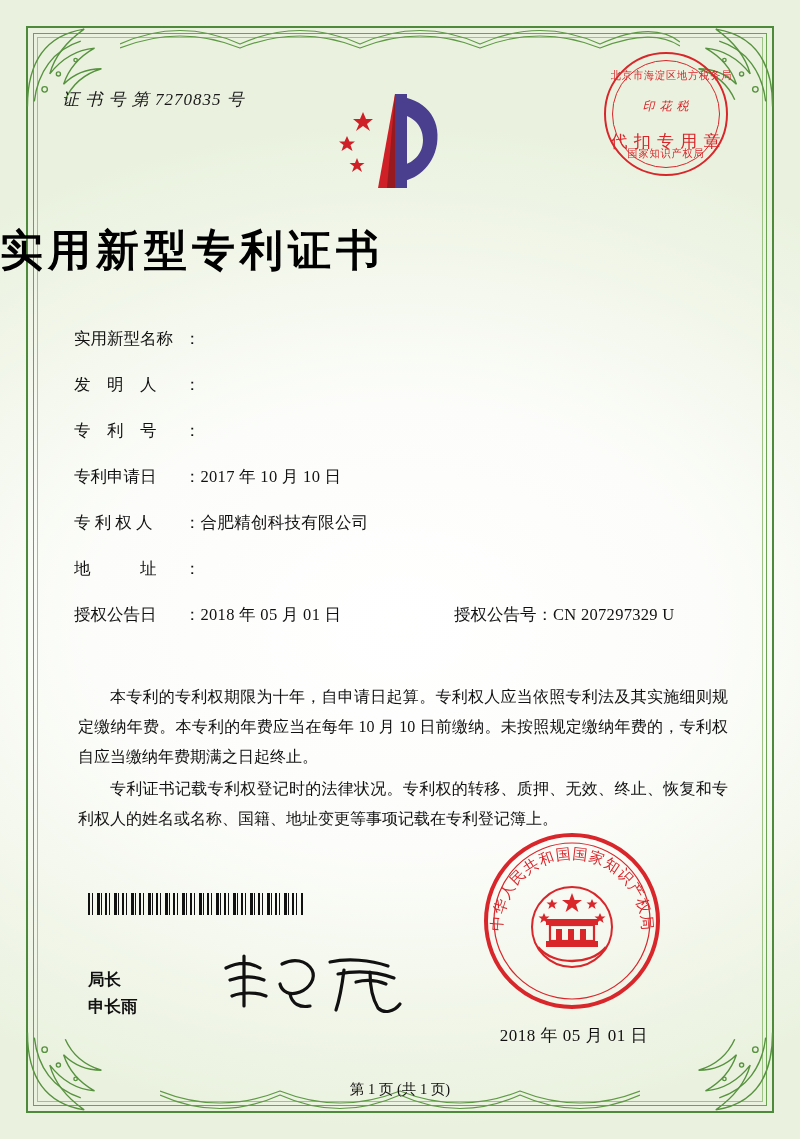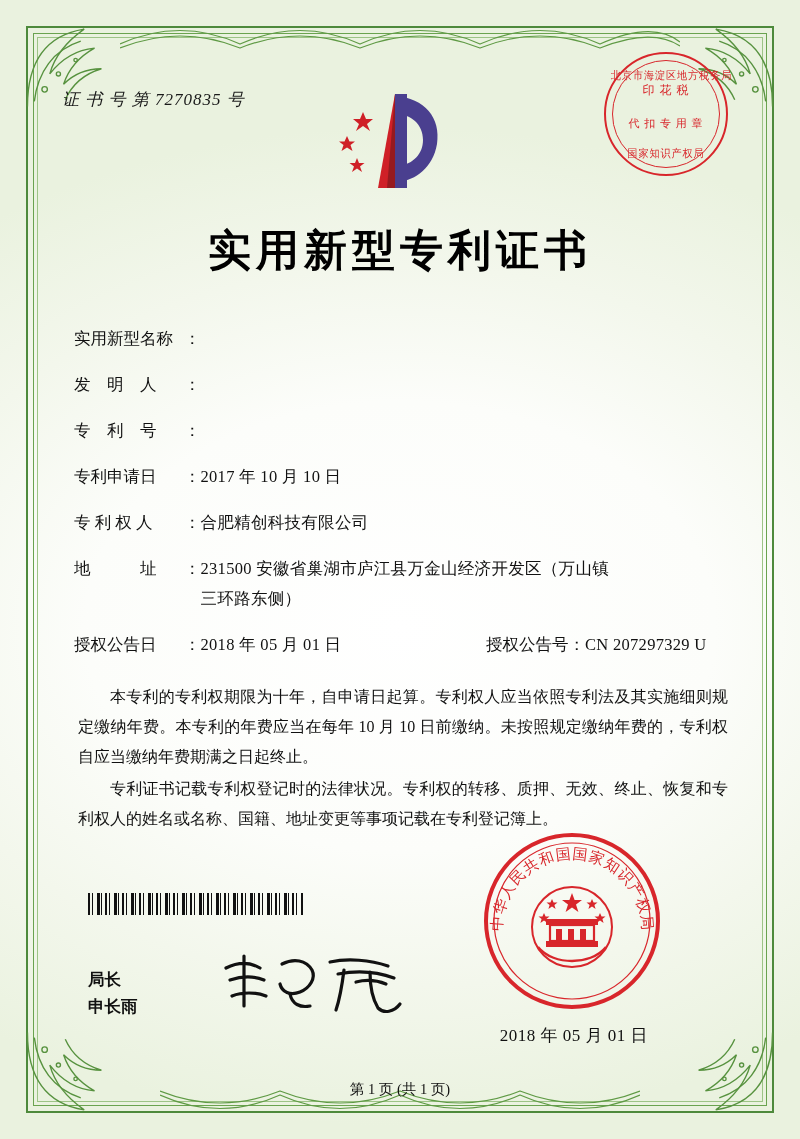--- a/index.html
+++ b/index.html
@@ -105,30 +105,30 @@
     font-size: 11px;
     letter-spacing: 1px;
     font-family: "Liberation Serif", serif;
     white-space: nowrap;
   }
   .seal-top .st-arc-top {
     top: 14px;
     font-size: 11px;
     transform: scaleX(0.92);
   }
-  .seal-top .st-mid1 { top: 28px; font-size: 12px; }
-  .seal-top .st-mid2 { top: 62px; font-size: 11px; text-align: center; }
+  .seal-top .st-mid1 { top: 44px; font-size: 12px; font-style: italic; }
+  .seal-top .st-mid2 { top: 76px; font-size: 17px; text-align: center; }
   .seal-top .st-arc-bot { bottom: 13px; font-size: 11px; transform: scaleX(0.92); }
 
   
   .doc-title {
     position: absolute;
     left: 0; right: 0;
     top: 222px;
-    text-align: center;
+    text-align: left;
     font-size: 43px;
     font-weight: bold;
     letter-spacing: 5px;
     color: #000;
     font-family: "Liberation Serif", "DejaVu Serif", serif;
   }
 
   
   .fields {
     position: absolute;
@@ -158,21 +158,20 @@
     letter-spacing: 0.3px;
   }
   .field-value .sub-line {
     display: block;
     margin-top: 8px;
   }
   .row-two-col {
     display: flex;
     align-items: center;
     margin-bottom: 20px;
-    gap: 32px;
   }
   .col-a { width: 380px; display: flex; align-items: baseline; }
   .col-b { display: flex; align-items: baseline; }
   .col-b .field-label { width: auto; flex: 0 0 auto; }
 
   
   .body-text {
     position: absolute;
     left: 78px;
     top: 682px;
@@ -356,24 +355,20 @@
 
     <div class="field-row">
       <div class="field-label">专 利 权 人</div>
       <div class="field-colon">：</div>
       <div class="field-value">合肥精创科技有限公司</div>
     </div>
 
     <div class="field-row">
       <div class="field-label">地　　　址</div>
       <div class="field-colon">：</div>
-      <div class="field-value">
-        <span>231500 安徽省巢湖市庐江县万金山经济开发区（万山镇</span>
-        <span class="sub-line">三环路东侧）</span>
-      </div>
     </div>
 
     <div class="row-two-col">
       <div class="col-a">
         <div class="field-label">授权公告日</div>
         <div class="field-colon">：</div>
         <div class="field-value">2018 年 05 月 01 日</div>
       </div>
       <div class="col-b">
         <div class="field-label">授权公告号</div>

